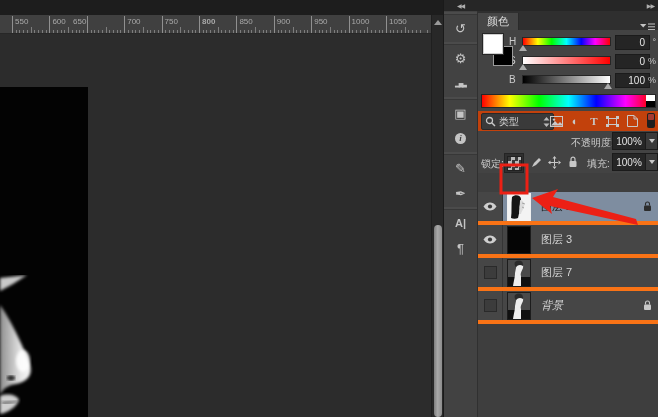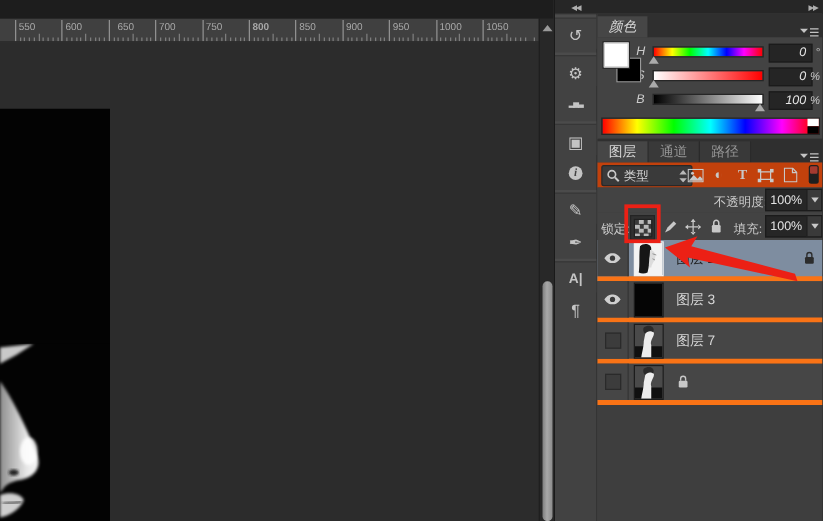--- a/index.html
+++ b/index.html
@@ -38,21 +38,21 @@
                     font-family:"Liberation Serif",serif;font-style:italic;}
   .strip-item .achar{font-size:11px;font-weight:bold;}
   .panels{position:absolute;left:34px;top:11px;right:0;bottom:0;background:#434343;}
   
   .tab-bar{position:relative;height:19px;background:#2f2f2f;display:flex;align-items:flex-end;}
   .ptab{height:17px;padding:0 9px;display:flex;align-items:center;font-size:11px;color:#969696;background:#393939;
         border-right:1px solid #2a2a2a;}
   .ptab.active{background:#464646;color:#d8d8d8;}
   .panel-menu{position:absolute;right:4px;top:6px;cursor:default;}
   
-  .color-panel{position:absolute;left:0;top:0;right:0;height:100px;font-style:italic;}
+  .color-panel{position:absolute;left:0;top:0;right:0;height:100px;}
   .color-content{position:relative;height:81px;background:#434343;}
   .swatch{position:absolute;box-sizing:border-box;}
   .fg-swatch{left:5px;top:4px;width:20px;height:20px;background:#ffffff;border:1px solid #cfcfcf;
              box-shadow:0 0 0 1px #262626;z-index:2;}
   .bg-swatch{left:15px;top:16px;width:20px;height:20px;background:#000000;border:1px solid #9a9a9a;z-index:1;}
   .srow{position:absolute;left:44px;right:2px;height:17px;}
   .slabel{position:absolute;left:-13px;top:2px;font-size:10px;color:#cccccc;}
   .strack{position:absolute;left:0;top:3px;width:87px;height:7px;border:1px solid #262626;}
   .grad-hue{background:linear-gradient(90deg,#f00,#ff0 17%,#0f0 33%,#0ff 50%,#00f 67%,#f0f 83%,#f00);}
   .grad-saturation{background:linear-gradient(90deg,#fff,#f00);}
@@ -116,21 +116,21 @@
 
 <div class="app">
 
   <div class="top-bar"></div>
   <div class="ruler" id="ruler">
       <div class="tick major" style="left: 12px;"></div>
       <div class="rlabel" style="left: 15px;">550</div>
       <div class="tick major" style="left: 49.4px;"></div>
       <div class="rlabel" style="left: 52.4px;">600</div>
       <div class="tick major" style="left: 86.8px;"></div>
-      <div class="rlabel" style="left: 94px;">650</div>
+      <div class="rlabel" style="left: 73px;">650</div>
       <div class="tick major" style="left: 124.2px;"></div>
       <div class="rlabel" style="left: 127.2px;">700</div>
       <div class="tick major" style="left: 161.6px;"></div>
       <div class="rlabel" style="left: 164.6px;">750</div>
       <div class="tick major" style="left: 199px;"></div>
       <div class="rlabel" style="left: 202px; font-weight: bold;">800</div>
       <div class="tick major" style="left: 236.4px;"></div>
       <div class="rlabel" style="left: 239.4px;">850</div>
       <div class="tick major" style="left: 273.8px;"></div>
       <div class="rlabel" style="left: 276.8px;">900</div>
@@ -348,35 +348,20 @@
               </div>
             </div>
           <div class="spectrum">
             <div class="spec-white"></div>
             <div class="spec-black"></div>
           </div>
         </div>
       </section>
 
       <section class="layers-panel">
-        <div class="tab-bar" id="layers-tabbar">
-          <div class="ptab active">图层</div>
-            <div class="ptab">通道</div>
-            <div class="ptab">路径</div>
-            <span class="panel-menu">
-            <svg width="15" height="9" viewBox="0 0 15 9">
-                <path d="M0 2l3.2 3.4L6.4 2z" fill="#c4c4c4"></path>
-                <g stroke="#c4c4c4" stroke-width="1">
-                  <line x1="8" y1="2" x2="15" y2="2"></line>
-                  <line x1="8" y1="4.8" x2="15" y2="4.8"></line>
-                  <line x1="8" y1="7.6" x2="15" y2="7.6"></line>
-                </g>
-              </svg>
-          </span>
-        </div>
 
         <div class="filter-row">
           <div class="search-select">
             <svg width="11" height="11" viewBox="0 0 11 11">
                 <circle cx="4.5" cy="4.5" r="3" fill="none" stroke="#c8c8c8" stroke-width="1.3"></circle>
                 <line x1="7" y1="7" x2="10" y2="10" stroke="#c8c8c8" stroke-width="1.5"></line>
               </svg>
             <span class="stext">类型</span>
             <svg width="7" height="10" viewBox="0 0 7 10">
                 <path d="M3.5 0L6.5 3.5H.5z" fill="#b9b9b9"></path>
@@ -507,20 +492,21 @@
                 <span class="eye-off"></span>
               </div>
               <div class="thumb-cell">
                 <svg class="lthumb" width="22" height="26" viewBox="0 0 22 26">
                   <rect width="22" height="26" fill="#4a4a4a"></rect>
                   <rect y="17" width="22" height="9" fill="#101010"></rect>
                   <path d="M9 3c4-2 7 1 6 5-1 3-3 5-2 8l0 10H5c1-6 2-9 2-13z" fill="#ededed"></path>
                   <path d="M7 2c4-3 9-1 8 4-3-2-5-1-7 1-1-1-2-3-1-5z" fill="#2a2a2a"></path>
                 </svg>
               </div>
+              <div class="lname italic">背景</div>
               <div class="lock-cell">
                 <svg width="9" height="11" viewBox="0 0 9 11">
                   <path d="M2.5 4.5V3a2 2 0 0 1 4 0v1.5" fill="none" stroke="currentColor" stroke-width="1.1"></path>
                   <rect x="1" y="4.5" width="7" height="5.5" rx="1" fill="currentColor"></rect>
                 </svg>
               </div>
             </div>
           </div>
       </section>
     </div>

